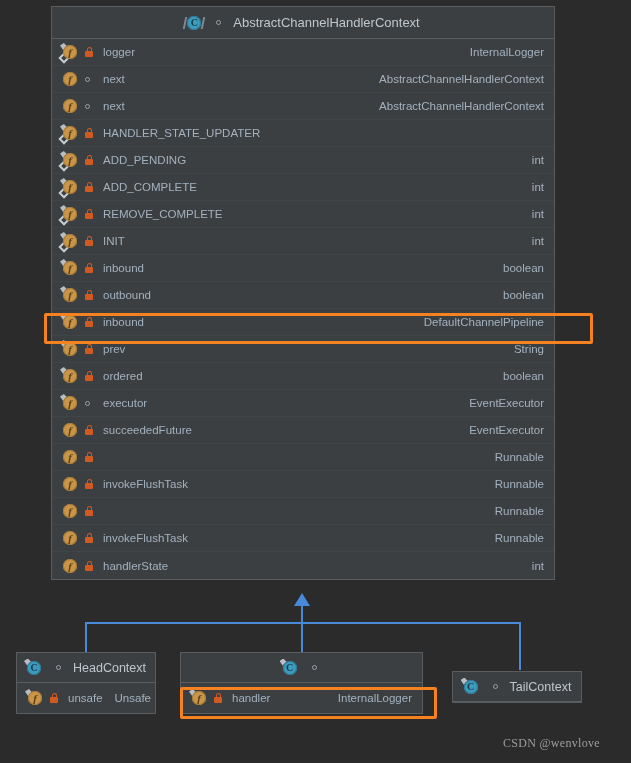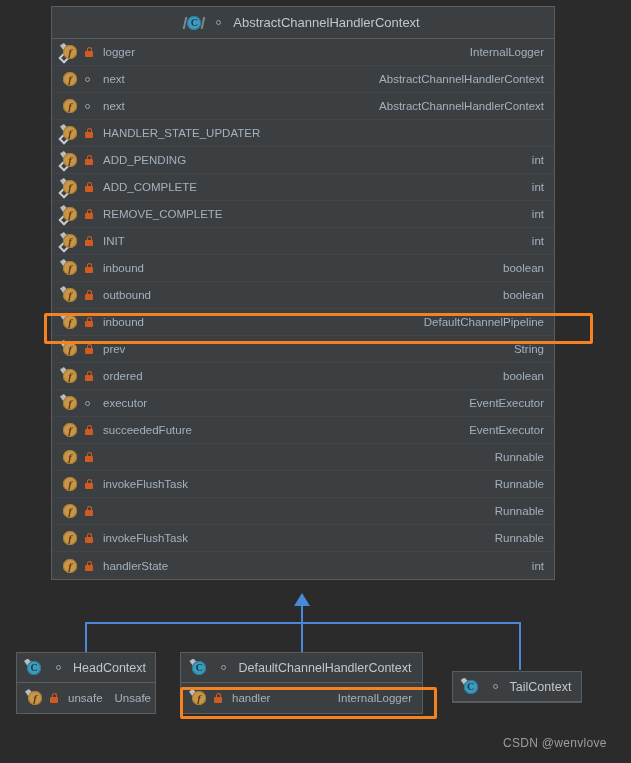--- a/index.html
+++ b/index.html
@@ -156,20 +156,21 @@
     border-left: 8px solid transparent;
     border-right: 8px solid transparent;
     border-bottom: 13px solid #4a88d8;
   }
 
   .watermark {
     position: absolute;
     font-size: 12px;
     color: #9e9e9e;
     letter-spacing: 0.3px;
+    font-family: Liberation Serif, serif;
   }
 </style>
 </head>
 <body>
 
 <div class="canvas">
 
   <div class="uml-box" id="main-box" style="left:51px; top:6px; width:504px;">
 
     <div class="uml-header">
@@ -498,21 +499,20 @@
   <div class="uml-box" id="sub-1" style="left:180px; top:652px; width:243px;">
       <div class="uml-header small">
         <span class="ic ic-class">
           <span class="mk-final"></span>
           <span class="disc"></span>
           <span class="glyph">C</span>
         </span>
         <span class="vis vis-package">
           <span class="ring"></span>
         </span>
-        <span>DefaultChannelHandlerContext</span>
       </div>
       <div class="row" style="height: 30px;">
         <span class="ic ic-field">
           <span class="mk-final"></span>
           <span class="disc"></span>
           <span class="glyph">f</span>
         </span>
         <span class="vis vis-private">
           <span class="shackle"></span>
           <span class="body"></span>

